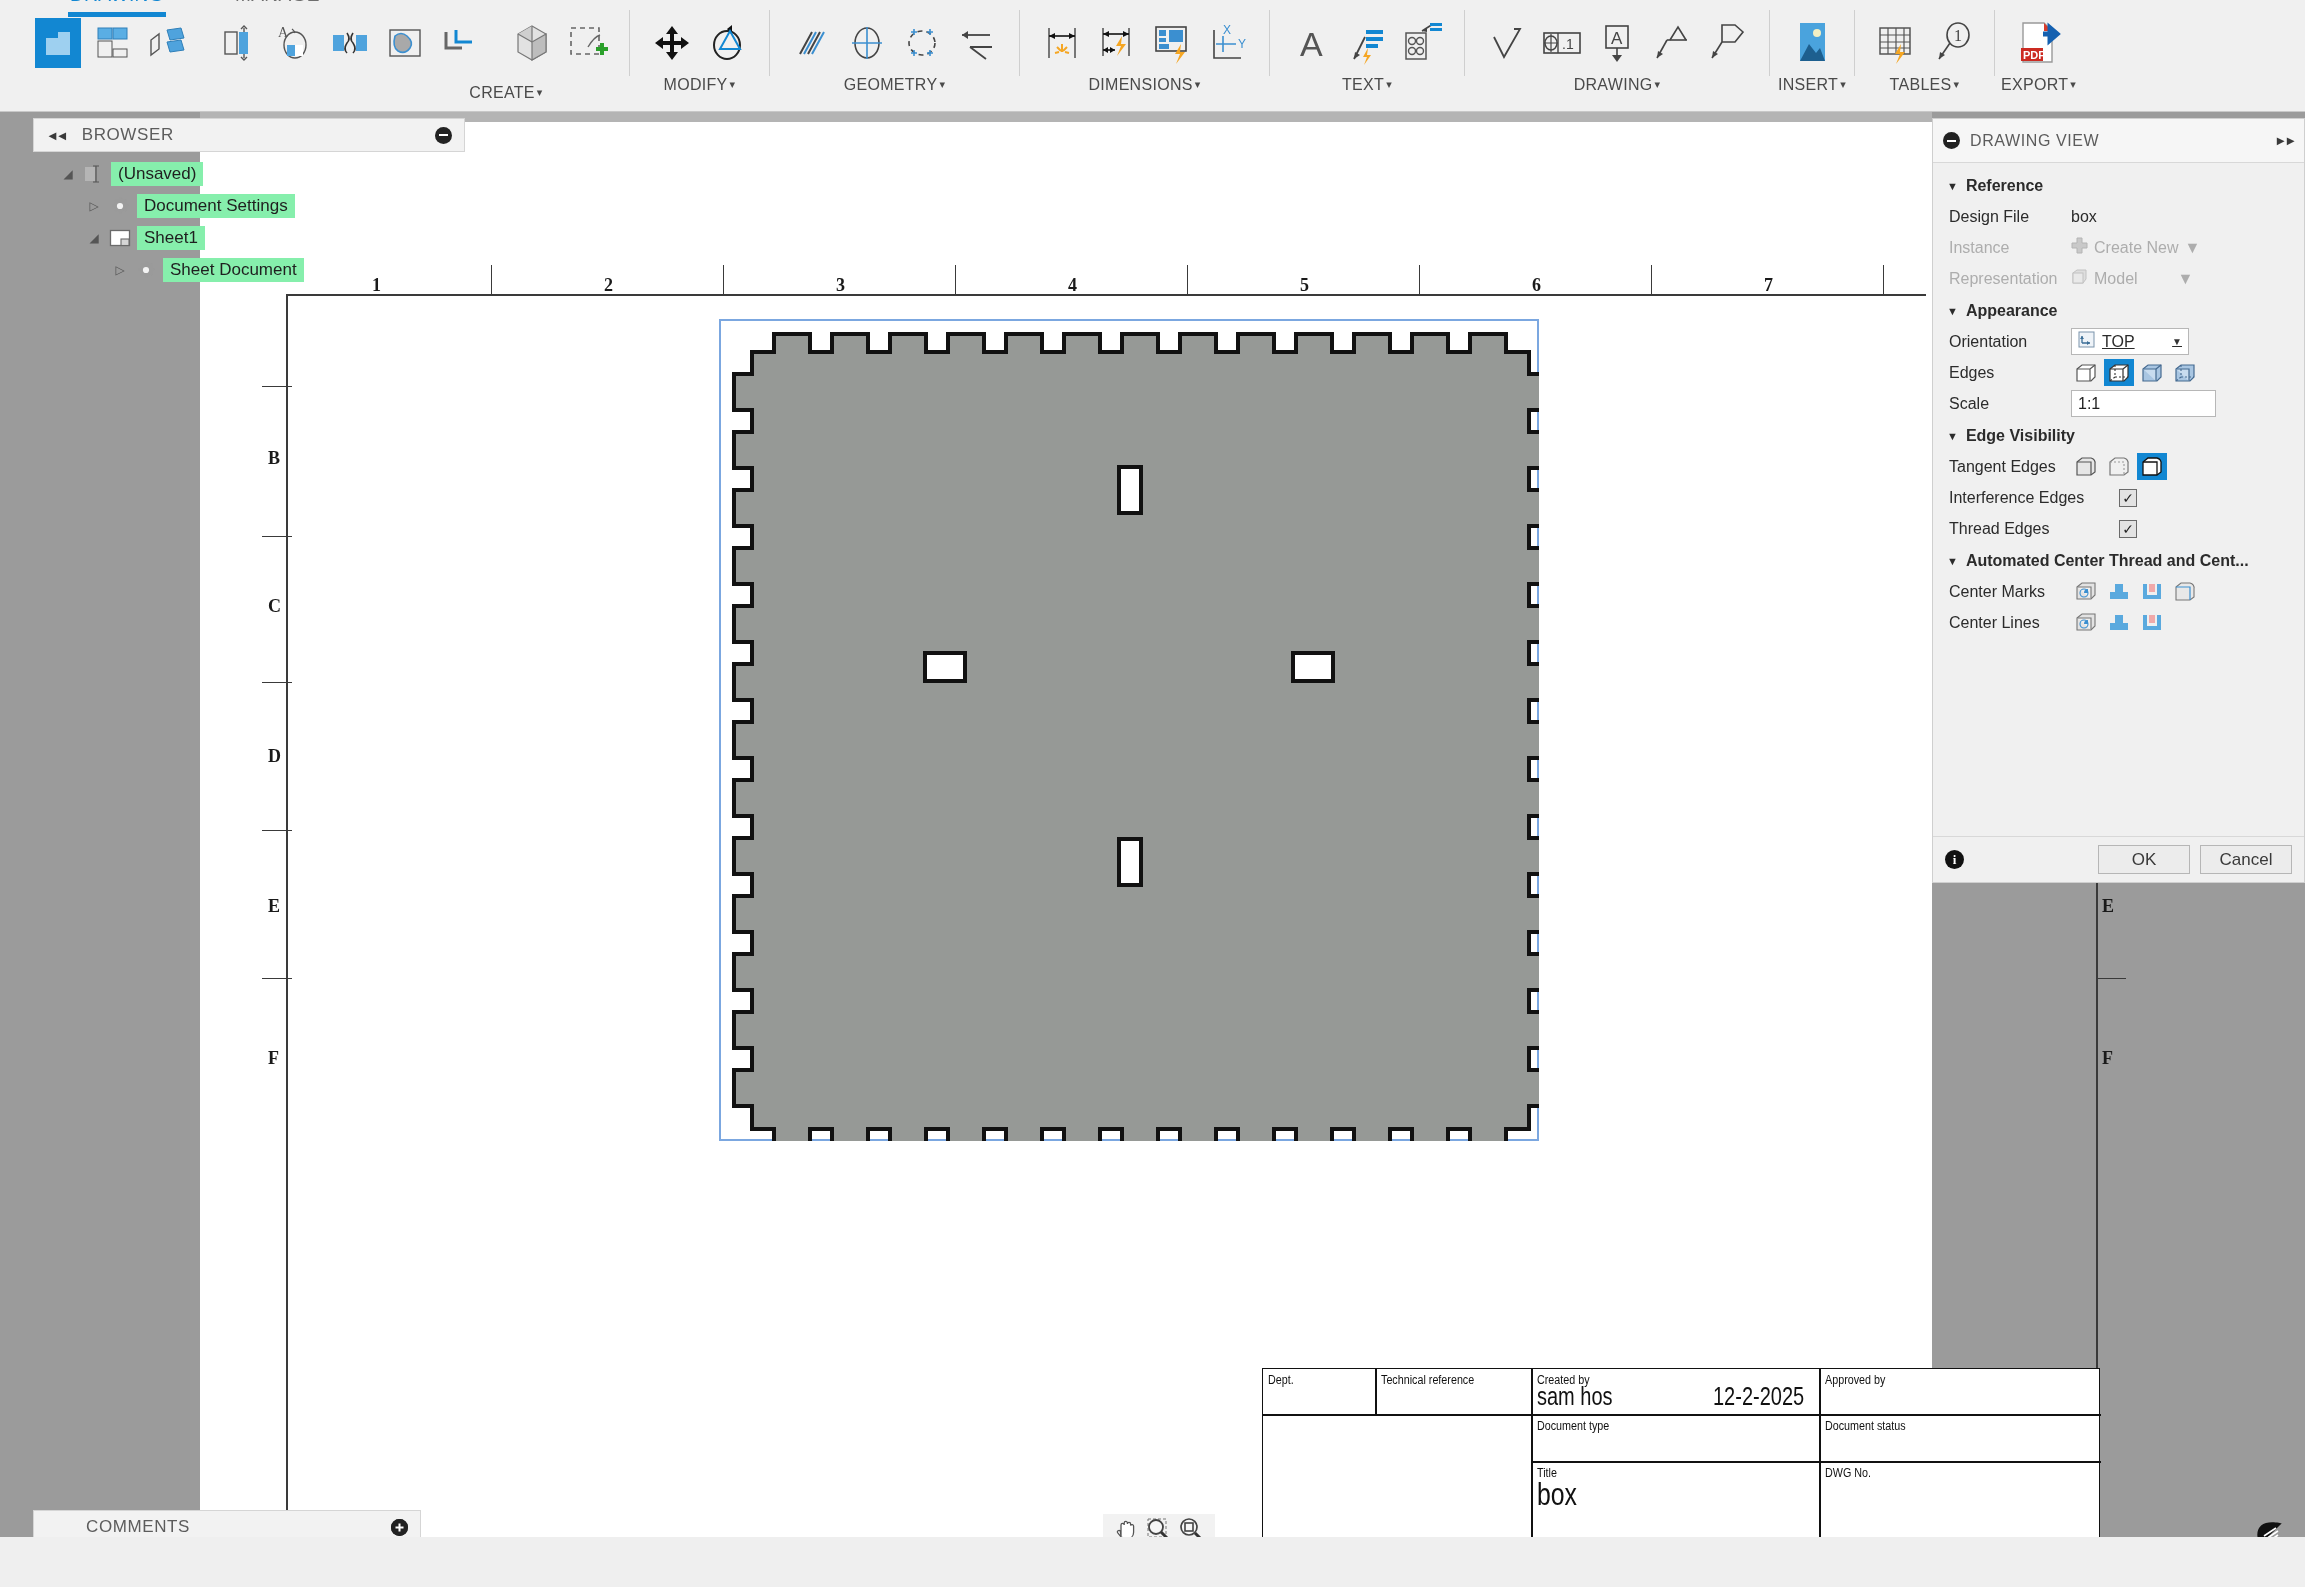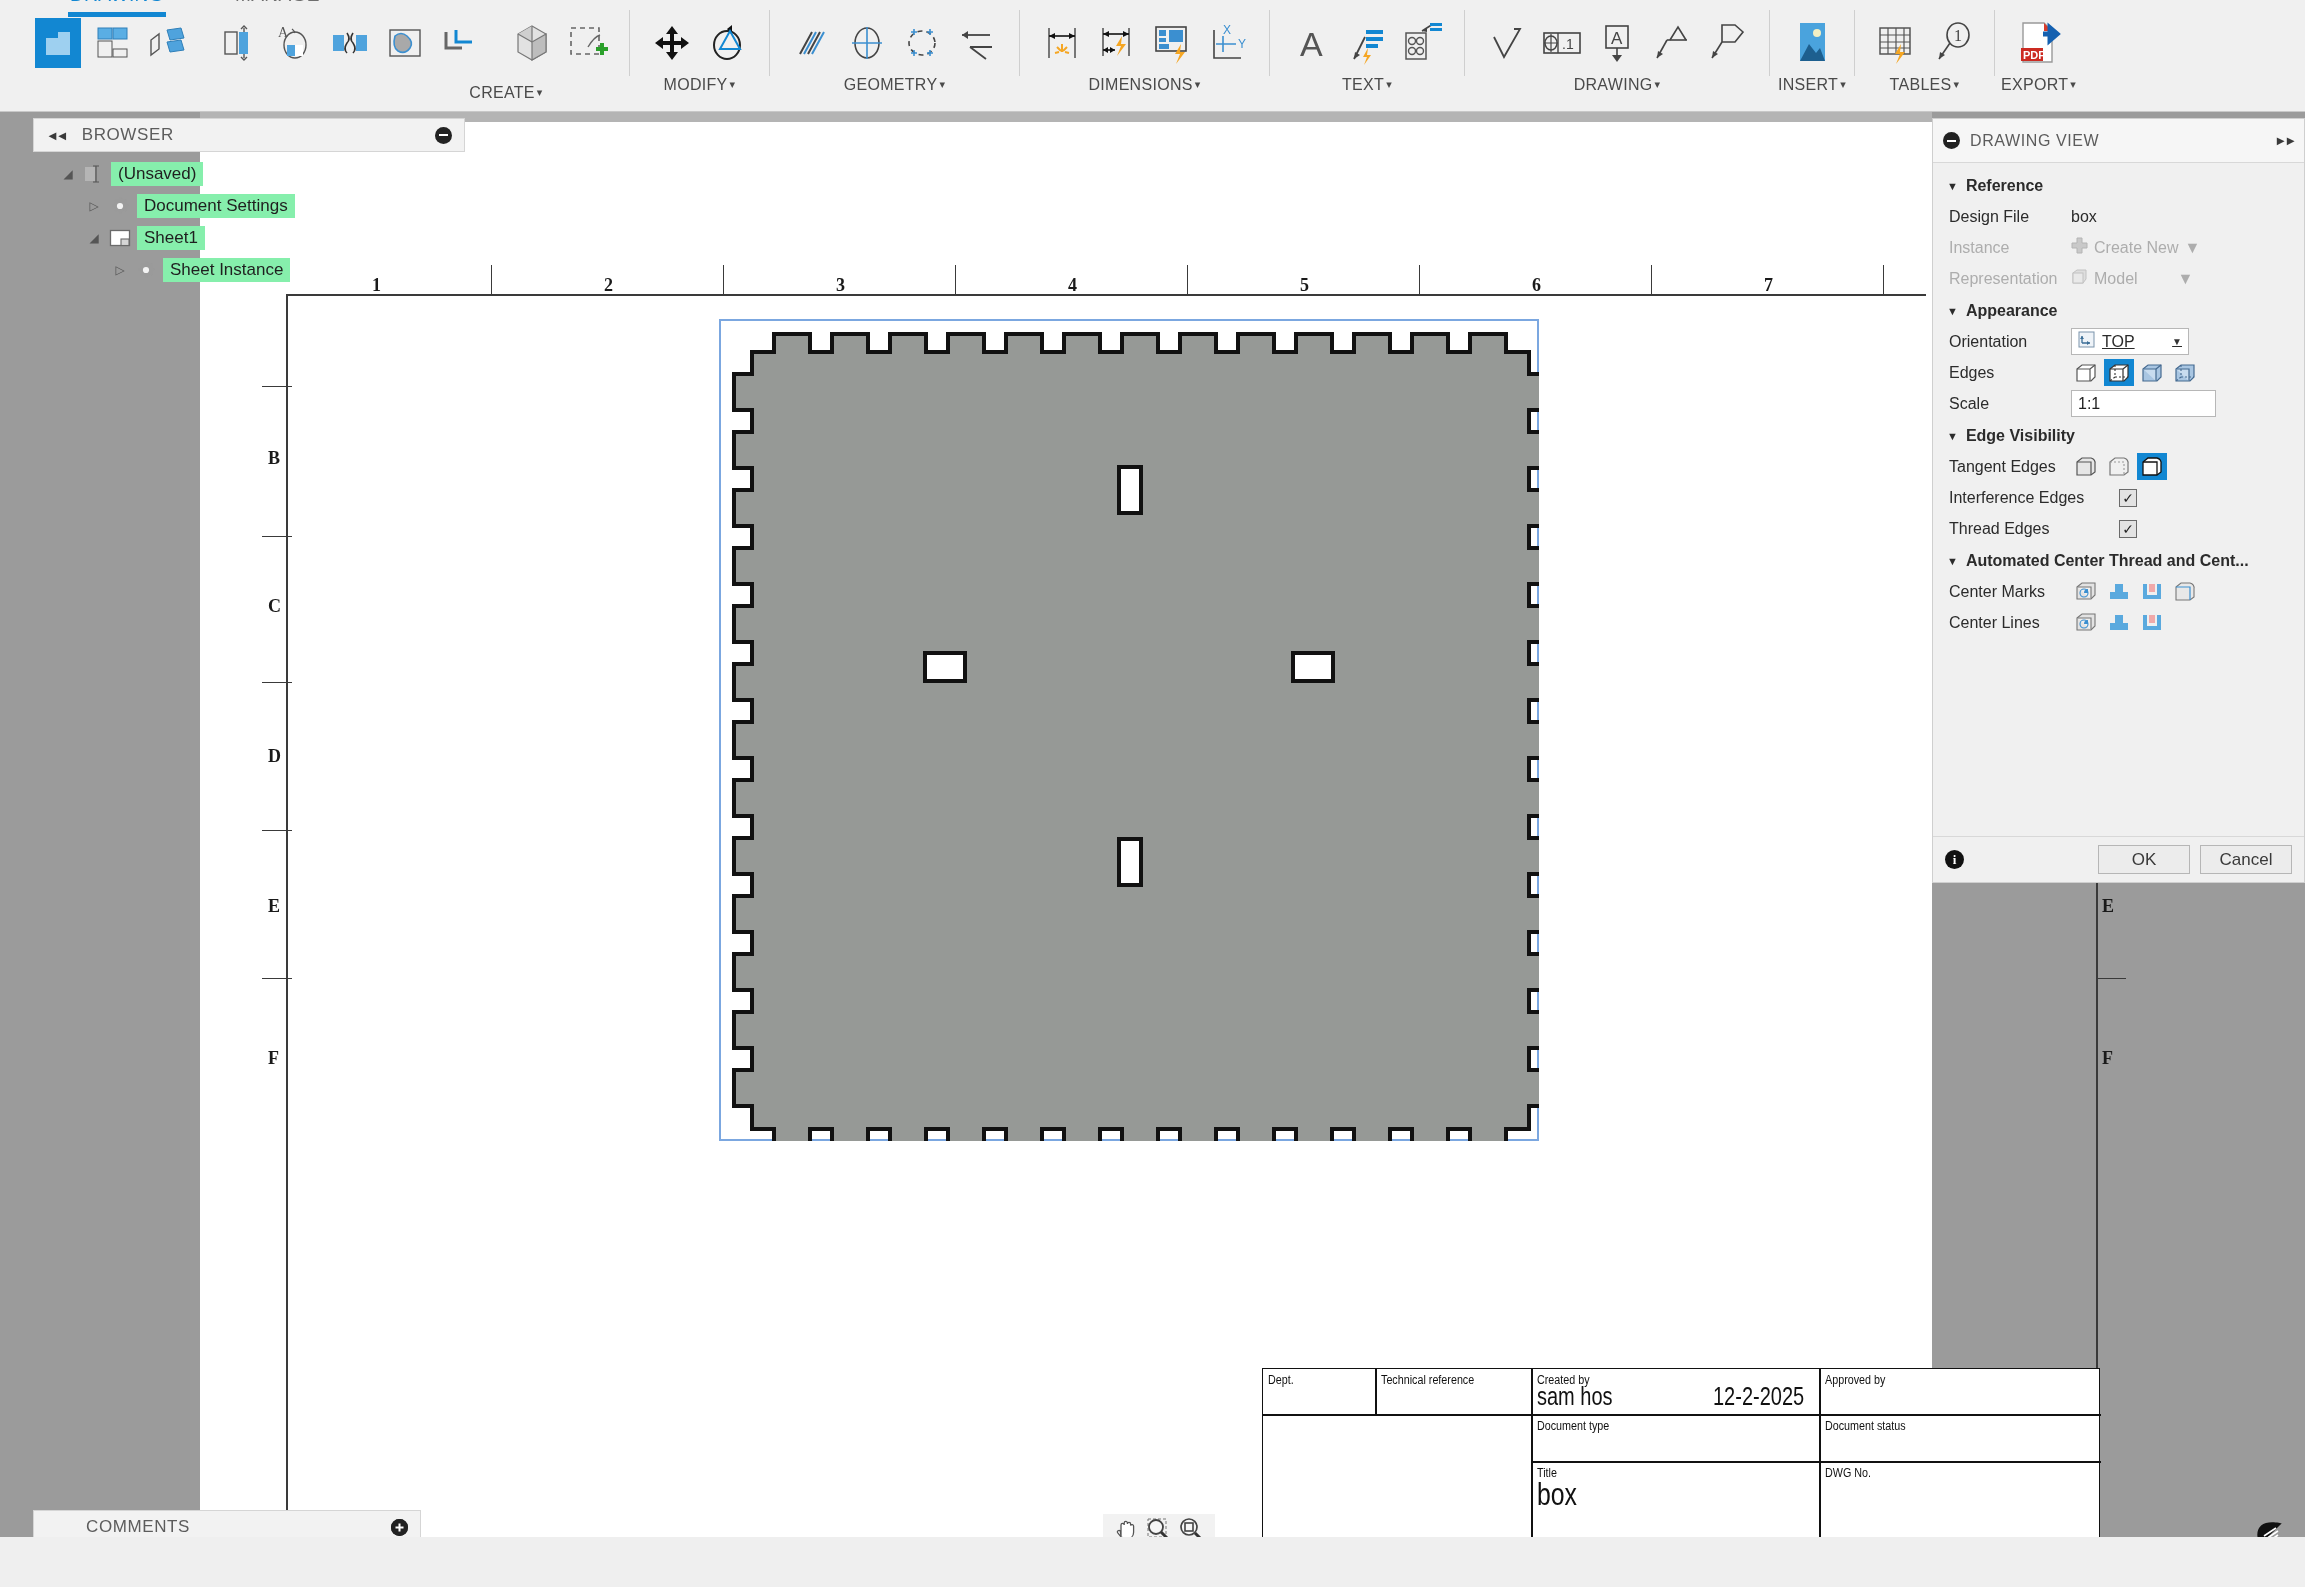--- a/index.html
+++ b/index.html
@@ -693,21 +693,21 @@
     </div>
 
     <div class="node" style="padding-left:52px">
       <span class="tw">▷</span>
       <span class="ni">
         <svg width="20" height="20" viewBox="0 0 20 20">
             <path d="M10 1 l2 0 l.6 2.2 l2 .9 l2-1.2 l1.5 1.5 l-1.2 2 l.9 2 l2.2 .6 l0 2 l-2.2 .6 l-.9 2 l1.2 2 l-1.5 1.5 l-2 -1.2 l-2 .9 l-.6 2.2 l-2 0 l-.6 -2.2 l-2 -.9 l-2 1.2 l-1.5 -1.5 l1.2 -2 l-.9 -2 l-2.2 -.6 l0 -2 l2.2 -.6 l.9 -2 l-1.2 -2 l1.5 -1.5 l2 1.2 l2 -.9 Z" fill="#9a9a9a" transform="scale(.92) translate(.6,.2)"></path>
             <circle cx="10" cy="10" r="3.1" fill="#f3f3f3"></circle>
           </svg>
       </span>
-      <span class="lbl">Sheet Instance</span>
+      <span class="lbl">Sheet Document</span>
     </div>
   </div>
 
   <div class="dvpanel">
 
     <div class="dvhead">
       <span class="panel-dot" style="margin-left:0">
           <i></i>
         </span>
       <span class="t">DRAWING VIEW</span>

